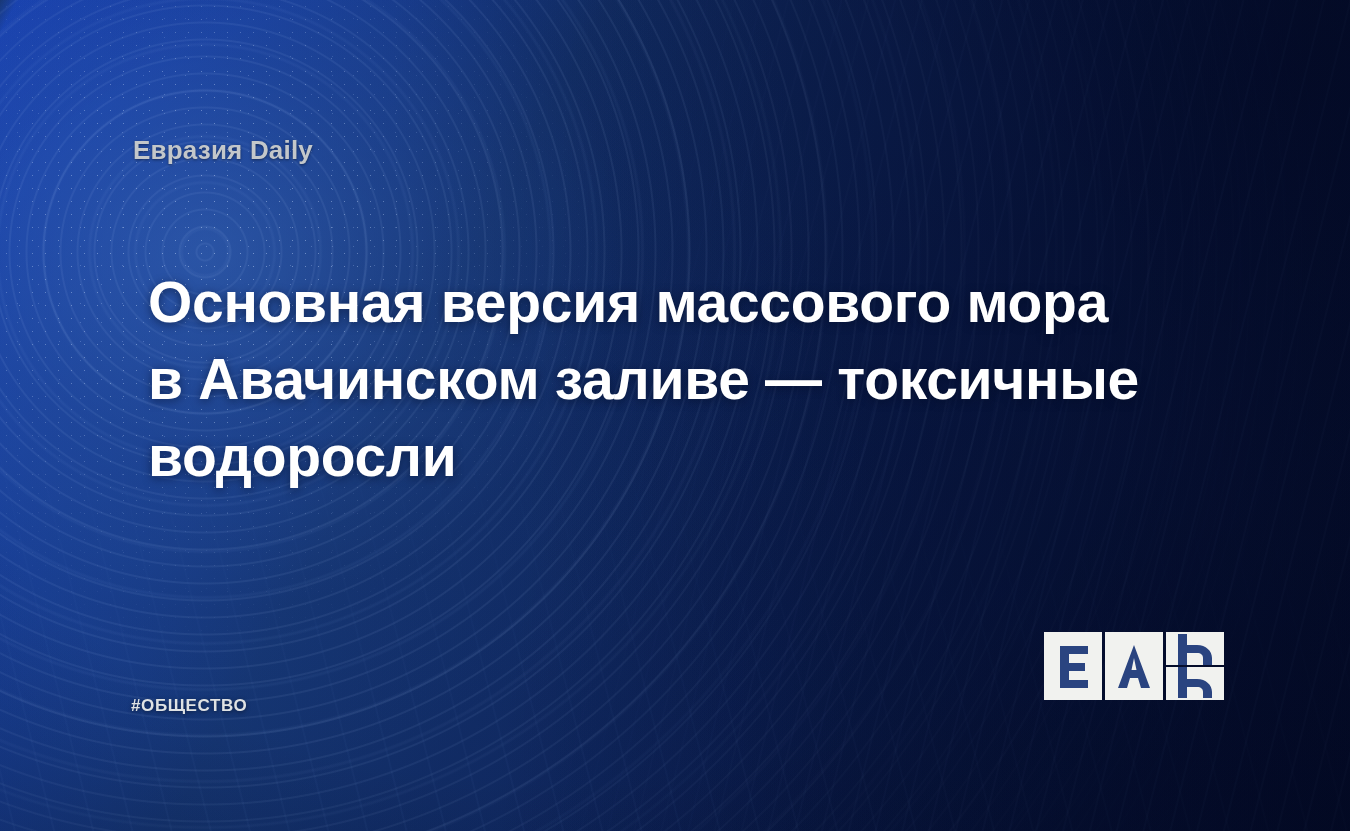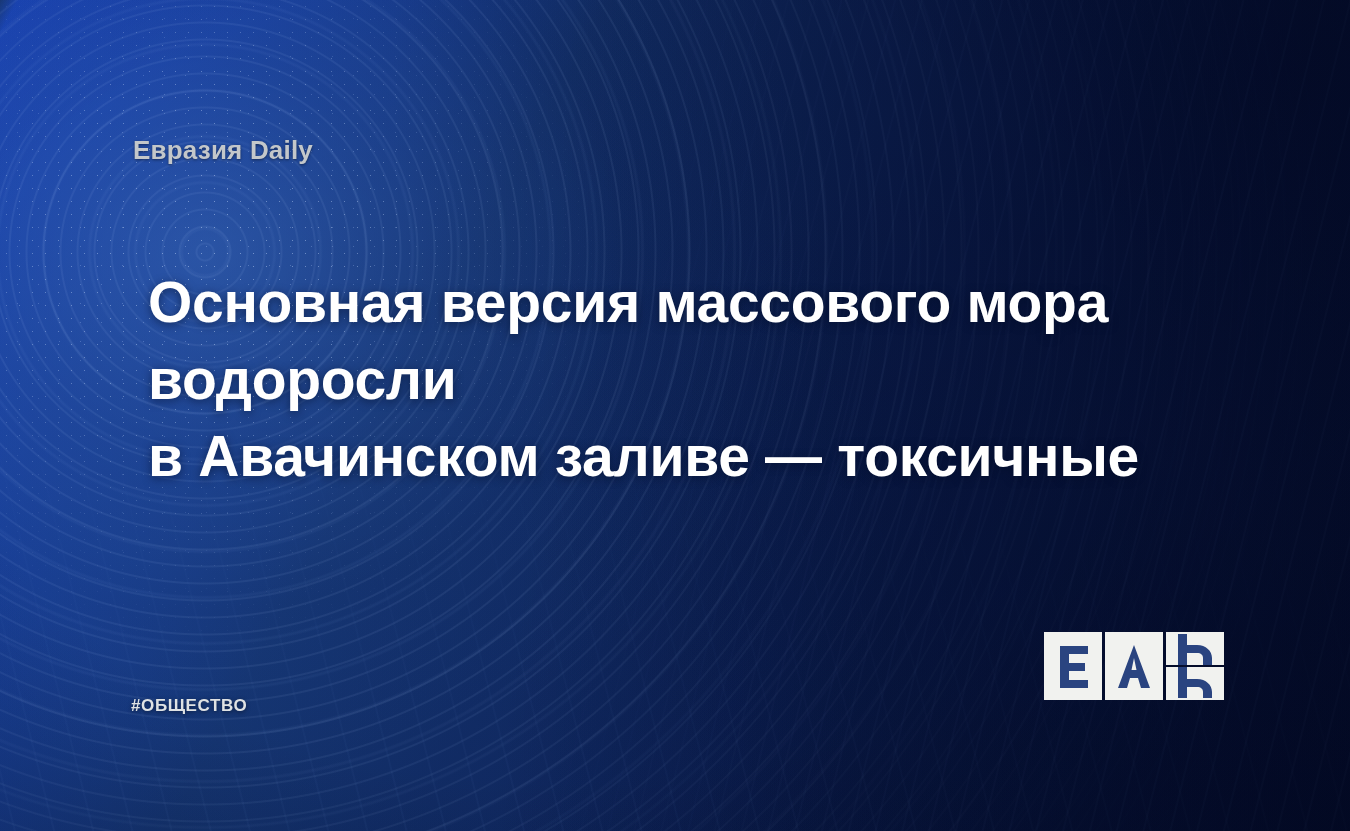--- a/index.html
+++ b/index.html
@@ -215,22 +215,22 @@
   <div class="bg-layer bg-streaks-b"></div>
   <div class="bg-layer bg-speckle"></div>
   <div class="bg-layer bg-vignette"></div>
 
   <div class="content">
 
     <div class="brand">Евразия Daily</div>
 
     <h1 class="headline">
       <span class="hl-line">Основная версия массового мора</span>
+      <span class="hl-line">в Авачинском заливе — токсичные</span>
       <span class="hl-line">водоросли</span>
-      <span class="hl-line">в Авачинском заливе — токсичные</span>
     </h1>
 
     <div class="tag">#ОБЩЕСТВО</div>
 
     <div class="ead-mark">
 
       <div class="ead-tile">
         <svg viewBox="0 0 58 68" xmlns="http://www.w3.org/2000/svg" aria-hidden="true">
           <path d="M16 14 H44 V22 H25 V31 H41 V39 H25 V48 H44 V56 H16 Z" fill="#2a4480"></path>
         </svg>

